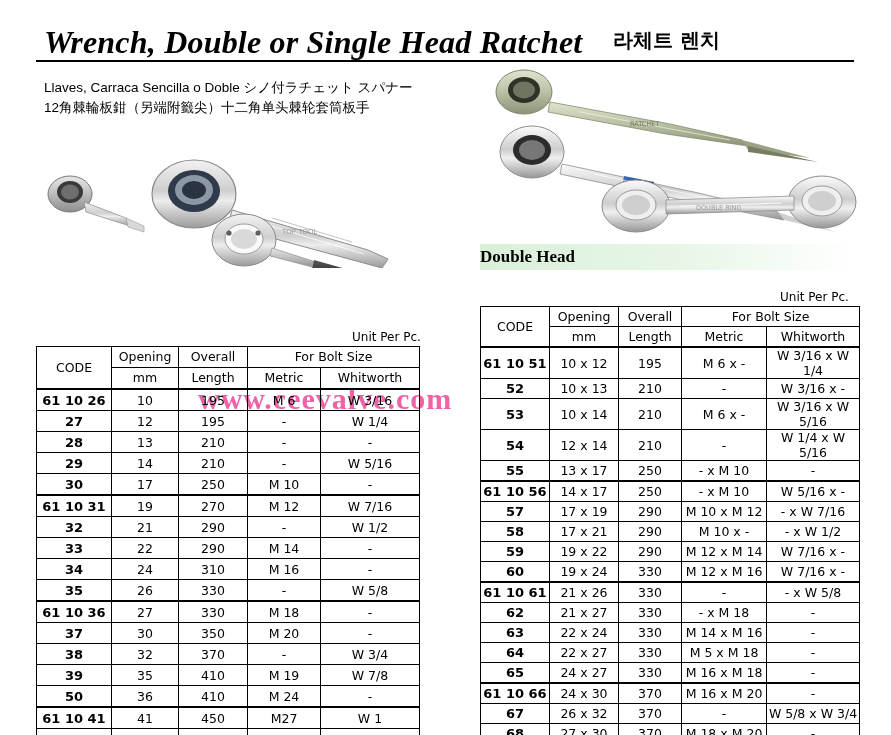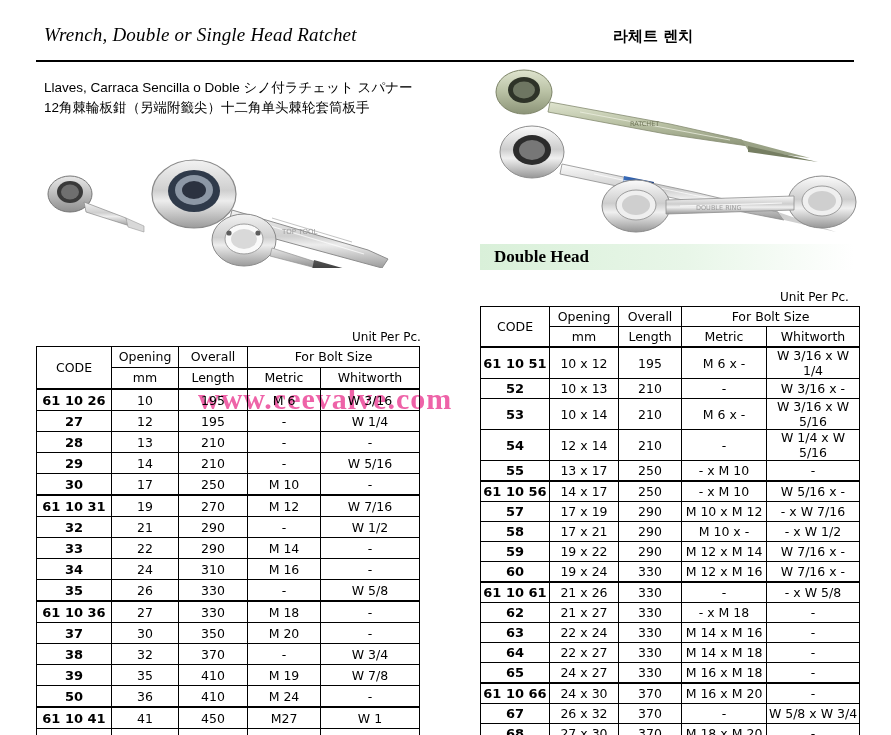--- a/index.html
+++ b/index.html
@@ -10,27 +10,27 @@
     color:#000;
     position:relative;
     overflow:hidden;
   }
   .page{position:relative;width:891px;height:735px;}
 
   
   .title{
     position:absolute;left:44px;top:24px;
     font-family:"Liberation Serif", serif;
-    font-style:italic;font-weight:normal;
-    font-size:19px;letter-spacing:.2px;
+    font-style:italic;font-weight:bold;
+    font-size:32px;letter-spacing:.2px;
     white-space:nowrap;
   }
   .title-kr{
     position:absolute;left:613px;top:27px;
-    font-size:15px;font-weight:bold;
+    font-size:20px;font-weight:bold;
     font-family:"DejaVu Sans", sans-serif;
     white-space:nowrap;
   }
   .hrule{
     position:absolute;left:36px;top:60px;width:818px;height:2px;background:#000;
   }
 
   .subnames{
     position:absolute;left:44px;top:78px;width:420px;
     font-size:13.5px;line-height:20px;
@@ -41,21 +41,20 @@
   
   .banner{
     position:absolute;
     height:26px;
     background:linear-gradient(to right,#d9f0d9 0%, #e8f6e8 55%, #ffffff 100%);
     display:flex;align-items:center;
   }
   .banner span{
     font-size:17px;font-weight:bold;
     font-family:"Liberation Serif", serif;
-    padding-left:14px;
   }
   #banner-single{left:36px;top:276px;width:390px;}
   #banner-double{left:480px;top:244px;width:374px;}
 
   
   .unitlabel{
     position:absolute;font-size:12px;
     font-family:"DejaVu Sans", sans-serif;
     text-align:right;
   }
@@ -482,21 +481,21 @@
         <td class="code bold">63</td>
         <td>22 x 24</td>
         <td>330</td>
         <td>M 14 x M 16</td>
         <td>-</td>
       </tr>
       <tr>
         <td class="code bold">64</td>
         <td>22 x 27</td>
         <td>330</td>
-        <td>M 14 x M 18</td>
+        <td>M 5 x M 18</td>
         <td>-</td>
       </tr>
       <tr>
         <td class="code bold">65</td>
         <td>24 x 27</td>
         <td>330</td>
         <td>M 16 x M 18</td>
         <td>-</td>
       </tr>
 

